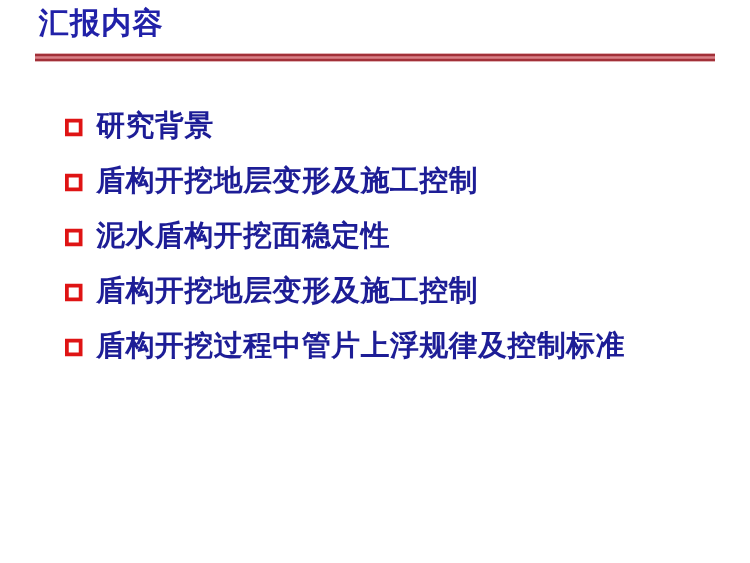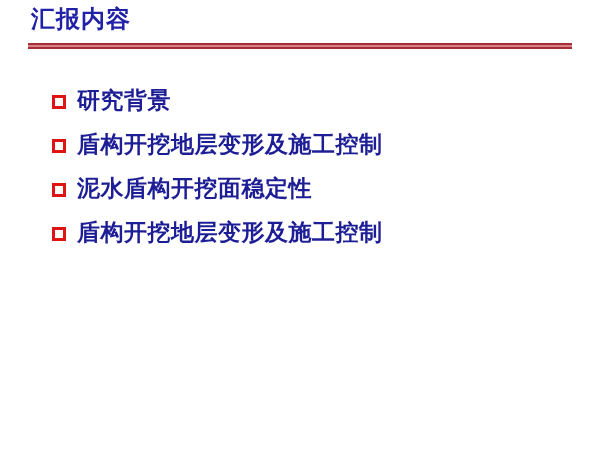--- a/index.html
+++ b/index.html
@@ -88,16 +88,20 @@
     <div class="topic-row">
       <span class="square-bullet"></span>
       <span class="topic-label">泥水盾构开挖面稳定性</span>
     </div>
 
     <div class="topic-row">
       <span class="square-bullet"></span>
       <span class="topic-label">盾构开挖地层变形及施工控制</span>
     </div>
 
+    <div class="topic-row">
+      <span class="square-bullet"></span>
+      <span class="topic-label">盾构开挖过程中管片上浮规律及控制标准</span>
+    </div>
 
 
   </div>
 </div>
 
 </body></html>

